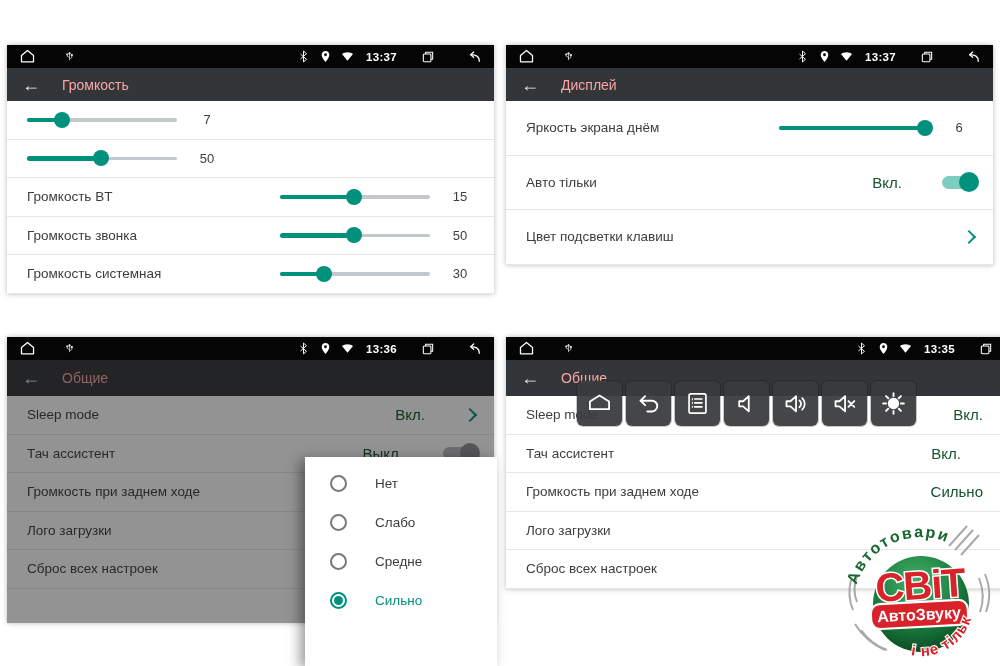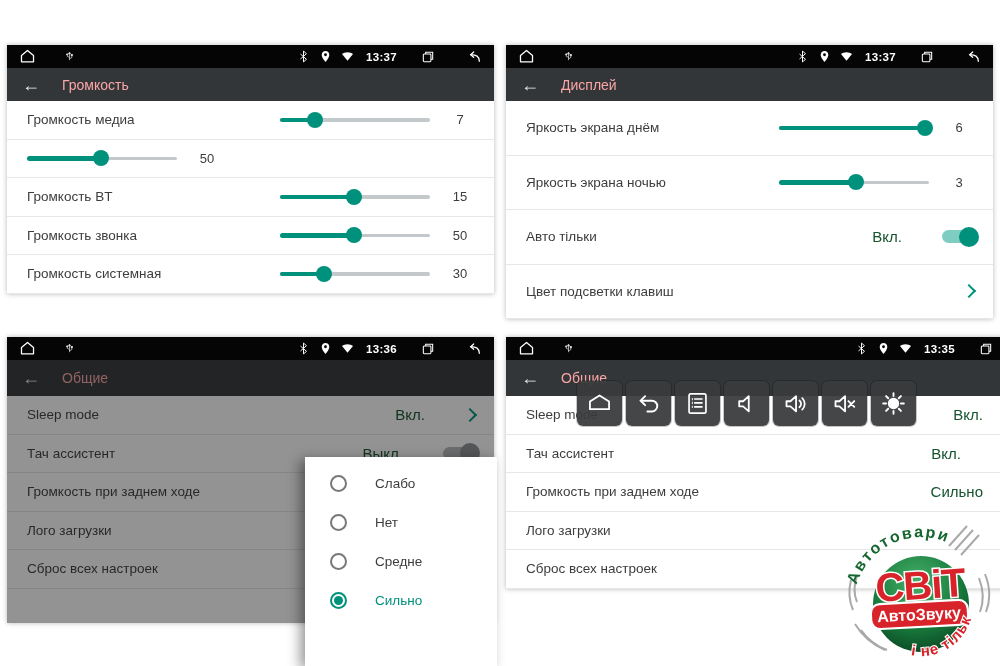--- a/index.html
+++ b/index.html
@@ -166,21 +166,20 @@
             <use href="#i-backst"></use>
           </svg>
       </div>
     </div>
     <div class="appheader">
       <span class="hback">←</span>
       <span class="htitle">Громкость</span>
     </div>
     <div class="rows" id="rows-volume">
         <div class="row ">
-          <span class="rlab">Громкость медиа</span>
           <span class="slider">
             <span class="track"></span>
             <span class="fill" style="width:23%"></span>
             <span class="thumb" style="left:23%"></span>
           </span>
           <span class="sval">7</span>
         </div>
         <div class="row ">
           <span class="slider">
             <span class="track"></span>
@@ -252,29 +251,20 @@
     </div>
     <div class="rows" id="rows-display">
         <div class="row lg">
           <span class="rlab">Яркость экрана днём</span>
           <span class="slider">
             <span class="track"></span>
             <span class="fill" style="width:97%"></span>
             <span class="thumb" style="left:97%"></span>
           </span>
           <span class="sval">6</span>
-        </div>
-        <div class="row lg">
-          <span class="rlab">Яркость экрана ночью</span>
-          <span class="slider">
-            <span class="track"></span>
-            <span class="fill" style="width:51%"></span>
-            <span class="thumb" style="left:51%"></span>
-          </span>
-          <span class="sval">3</span>
         </div>
         <div class="row lg">
           <span class="rlab">Авто тільки</span>
           <span class="rval">Вкл.</span>
           <span class="toggle on">
             <span class="knob"></span>
           </span>
         </div>
         <div class="row lg">
           <span class="rlab">Цвет подсветки клавиш</span>
@@ -434,25 +424,25 @@
       <button class="qbtn">
         <svg class="qic">
           <use href="#q-brightness"></use>
         </svg>
       </button>
     </div>
 
   <div class="popup" id="popup">
       <div class="opt ">
         <span class="radio"></span>
-        <span class="olab">Слабо</span>
+        <span class="olab">Нет</span>
       </div>
       <div class="opt ">
         <span class="radio"></span>
-        <span class="olab">Нет</span>
+        <span class="olab">Слабо</span>
       </div>
       <div class="opt ">
         <span class="radio"></span>
         <span class="olab">Средне</span>
       </div>
       <div class="opt sel">
         <span class="radio"></span>
         <span class="olab">Сильно</span>
       </div>
     </div>

